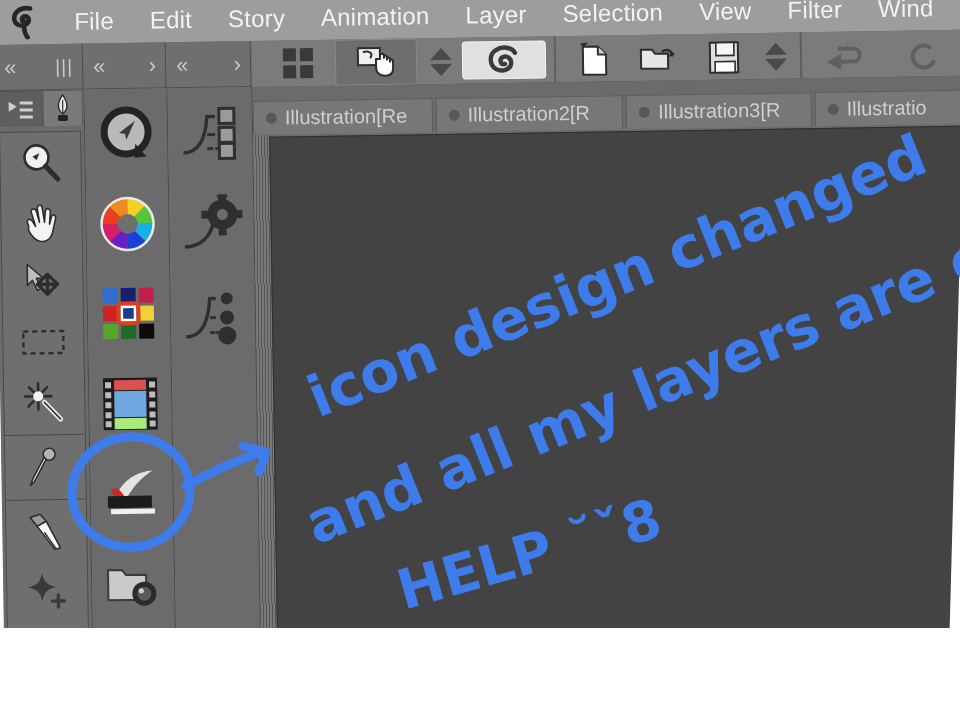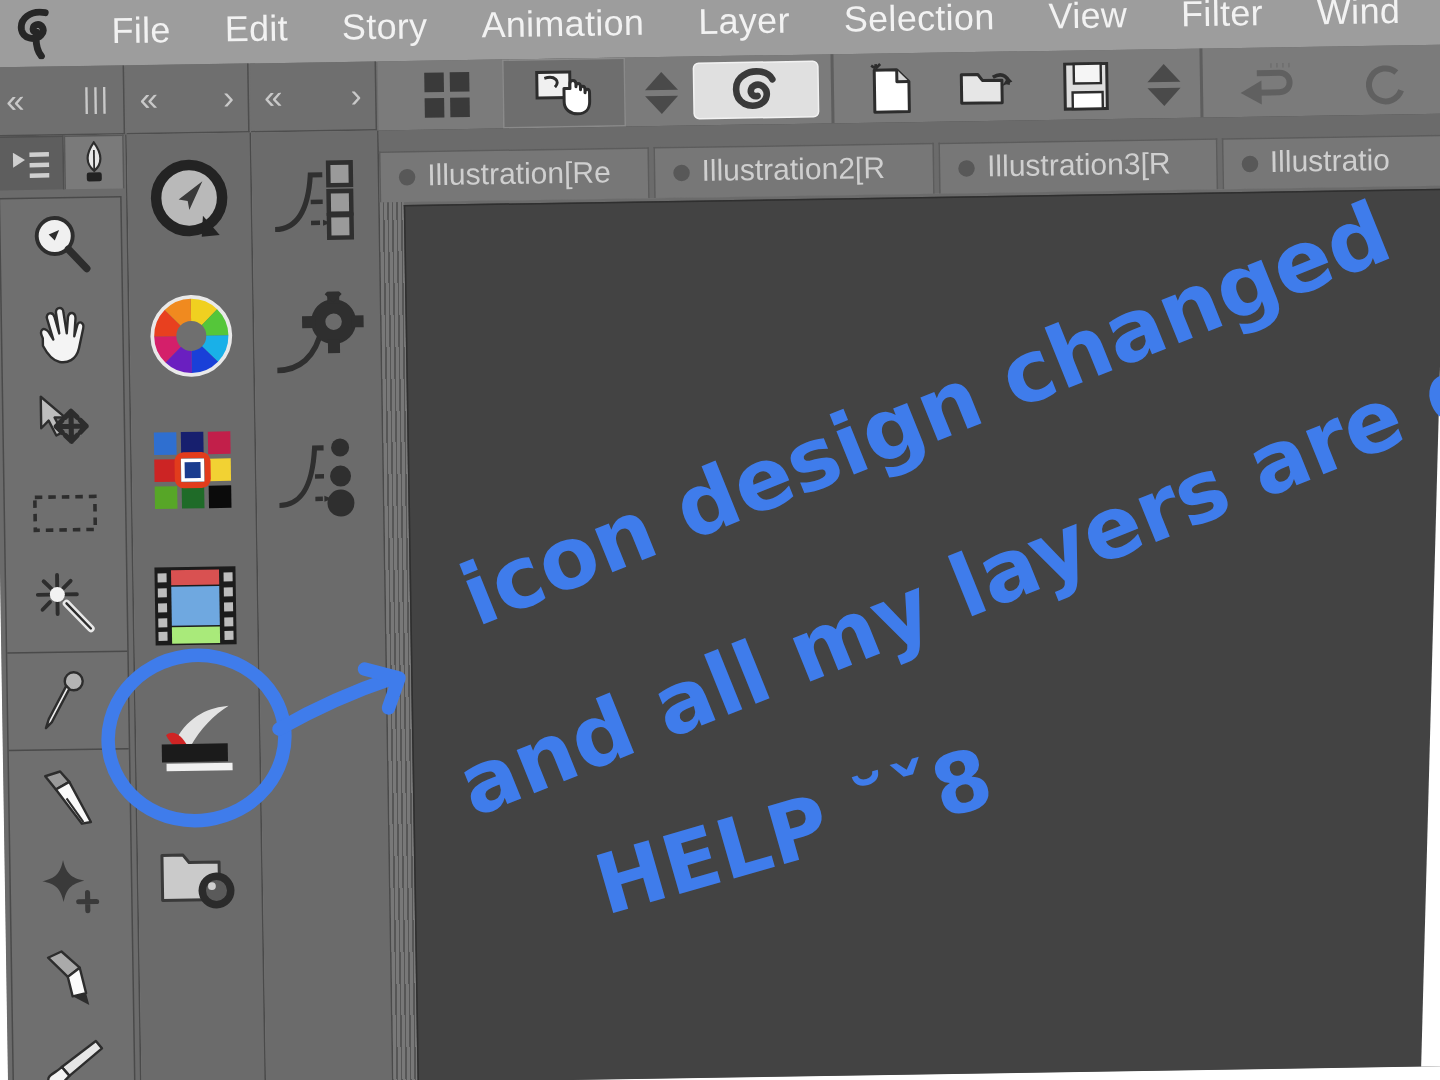--- a/index.html
+++ b/index.html
@@ -2,21 +2,21 @@
 <html><head>
 <meta charset="utf-8">
 <style>
   html,body{margin:0;padding:0;}
   body{
     width:960px;height:720px;overflow:hidden;
     background:#ffffff;
     font-family:"Liberation Sans", sans-serif;
     -webkit-font-smoothing:antialiased;
   }
-  .app{position:relative;width:960px;height:720px;overflow:hidden;background:#fff;}
+  .app{position:relative;width:960px;height:628px;overflow:hidden;background:#fff;}
 
   
   .photo{
     position:absolute;left:-6px;top:0;width:975px;height:726px;
     transform:rotate(-0.9deg);transform-origin:0 0;
     background:#8e8e8e;
     overflow:hidden;
   }
 
   

